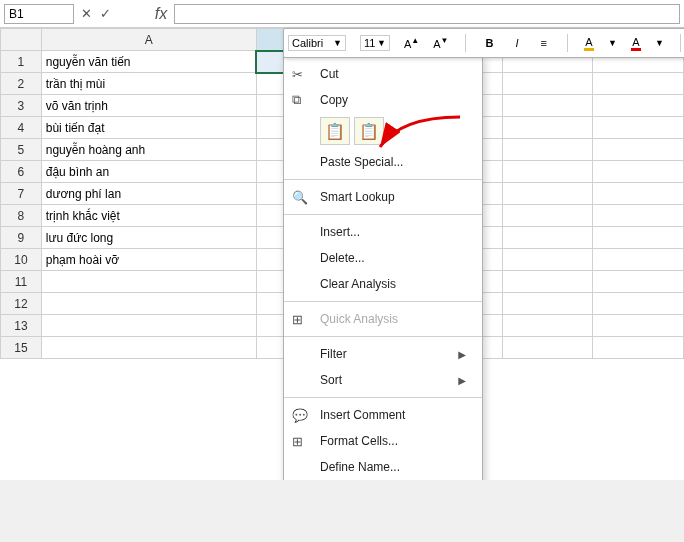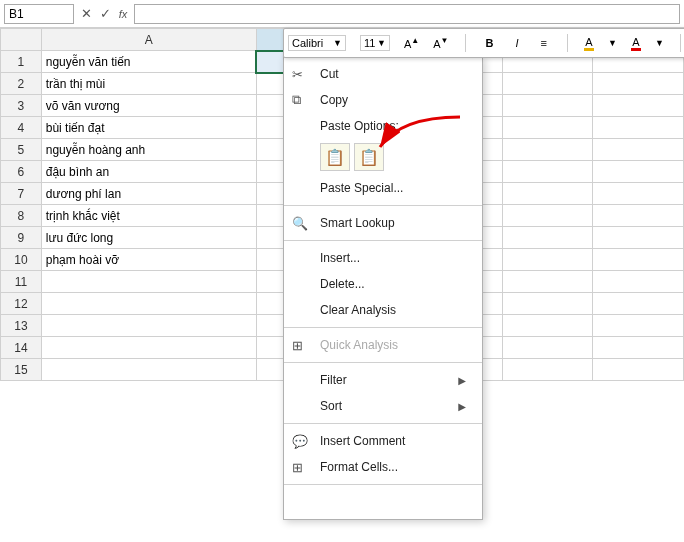--- a/index.html
+++ b/index.html
@@ -1,19 +1,19 @@
 <!DOCTYPE html>
 <html><head>
   <meta charset="utf-8">
   <style>
     * { box-sizing: border-box; margin: 0; padding: 0; }
     body { font-family: 'Segoe UI', Arial, sans-serif; font-size: 12px; background: #f0f0f0; user-select: none; }
 
     
-    .excel-wrapper { width: 684px; height: 542px; background: #fff; overflow: hidden; position: relative; }
+    .excel-wrapper { width: 684px; height: 480px; background: #fff; overflow: hidden; position: relative; }
 
     
     .formula-bar {
       display: flex; align-items: center; background: #fff; border-bottom: 1px solid #d0d0d0;
       height: 28px; padding: 0 4px; gap: 4px;
     }
     .name-box {
       width: 70px; border: 1px solid #aaa; height: 20px; display: flex; align-items: center;
       padding: 0 4px; font-size: 12px; background: #fff;
     }
@@ -103,21 +103,21 @@
 </head>
 <body>
 
 <div class="excel-wrapper">
 
   <div class="formula-bar">
     <div class="name-box">B1</div>
     <div class="formula-bar-icons">
       <span>✕</span>
       <span>✓</span>
-      <span style="font-style:italic; font-size:11px;">fx</span>
+      <span style="font-style:italic; font-size:16px;margin-left:36px;">fx</span>
     </div>
     <input class="formula-bar-input" type="text" value="" style="">
   </div>
 
   <div class="mini-toolbar">
     <div class="mt-font-name">
       <span>Calibri</span>
       <span style="font-size:9px;">▼</span>
     </div>
     <div class="mt-font-size">
@@ -188,21 +188,21 @@
             <td class="row-num">2</td>
             <td>trần thị mùi</td>
             <td></td>
             <td></td>
             <td></td>
             <td></td>
             <td></td>
           </tr>
           <tr>
             <td class="row-num">3</td>
-            <td>võ văn vương</td>
+            <td>võ văn trịnh</td>
             <td></td>
             <td></td>
             <td></td>
             <td></td>
             <td></td>
           </tr>
           <tr>
             <td class="row-num">4</td>
             <td>bùi tiến đạt</td>
             <td></td>
@@ -278,29 +278,20 @@
             <td class="row-num">12</td>
             <td></td>
             <td></td>
             <td></td>
             <td></td>
             <td></td>
             <td></td>
           </tr>
           <tr>
             <td class="row-num">13</td>
-            <td></td>
-            <td></td>
-            <td></td>
-            <td></td>
-            <td></td>
-            <td></td>
-          </tr>
-          <tr>
-            <td class="row-num">14</td>
             <td></td>
             <td></td>
             <td></td>
             <td></td>
             <td></td>
             <td></td>
           </tr>
           <tr>
             <td class="row-num">15</td>
             <td></td>
@@ -316,21 +307,20 @@
 
   <div class="context-menu" id="ctx-menu">
   <div class="ctx-item">
         <span class="ctx-icon">✂</span>
         <span>Cut</span>
       </div>
       <div class="ctx-item">
         <span class="ctx-icon">⧉</span>
         <span>Copy</span>
       </div>
-      <div class="ctx-item">Paste Options:</div>
       <div class="ctx-paste-options">
         <div class="paste-icon-btn">📋</div>
         <div class="paste-icon-btn">📋</div>
       </div>
       <div class="ctx-item">
         <span>Paste Special...</span>
       </div>
       <div class="ctx-separator"></div>
       <div class="ctx-item">
         <span class="ctx-icon">🔍</span>
@@ -361,20 +351,23 @@
         <span class="ctx-arrow">▶</span>
       </div>
       <div class="ctx-separator"></div>
       <div class="ctx-item">
         <span class="ctx-icon">💬</span>
         <span>Insert Comment</span>
       </div>
       <div class="ctx-item">
         <span class="ctx-icon">⊞</span>
         <span>Format Cells...</span>
+      </div>
+      <div class="ctx-item">
+        <span>Define Name...</span>
       </div>
       <div class="ctx-separator"></div>
       <div class="ctx-item"></div>
     </div>
 
   <svg class="red-arrow" width="120" height="60" viewBox="0 0 120 60">
     <defs>
       <marker id="arrowhead" markerWidth="8" markerHeight="6" refX="8" refY="3" orient="auto">
         <polygon points="0 0, 8 3, 0 6" fill="#e00000"></polygon>
       </marker>

